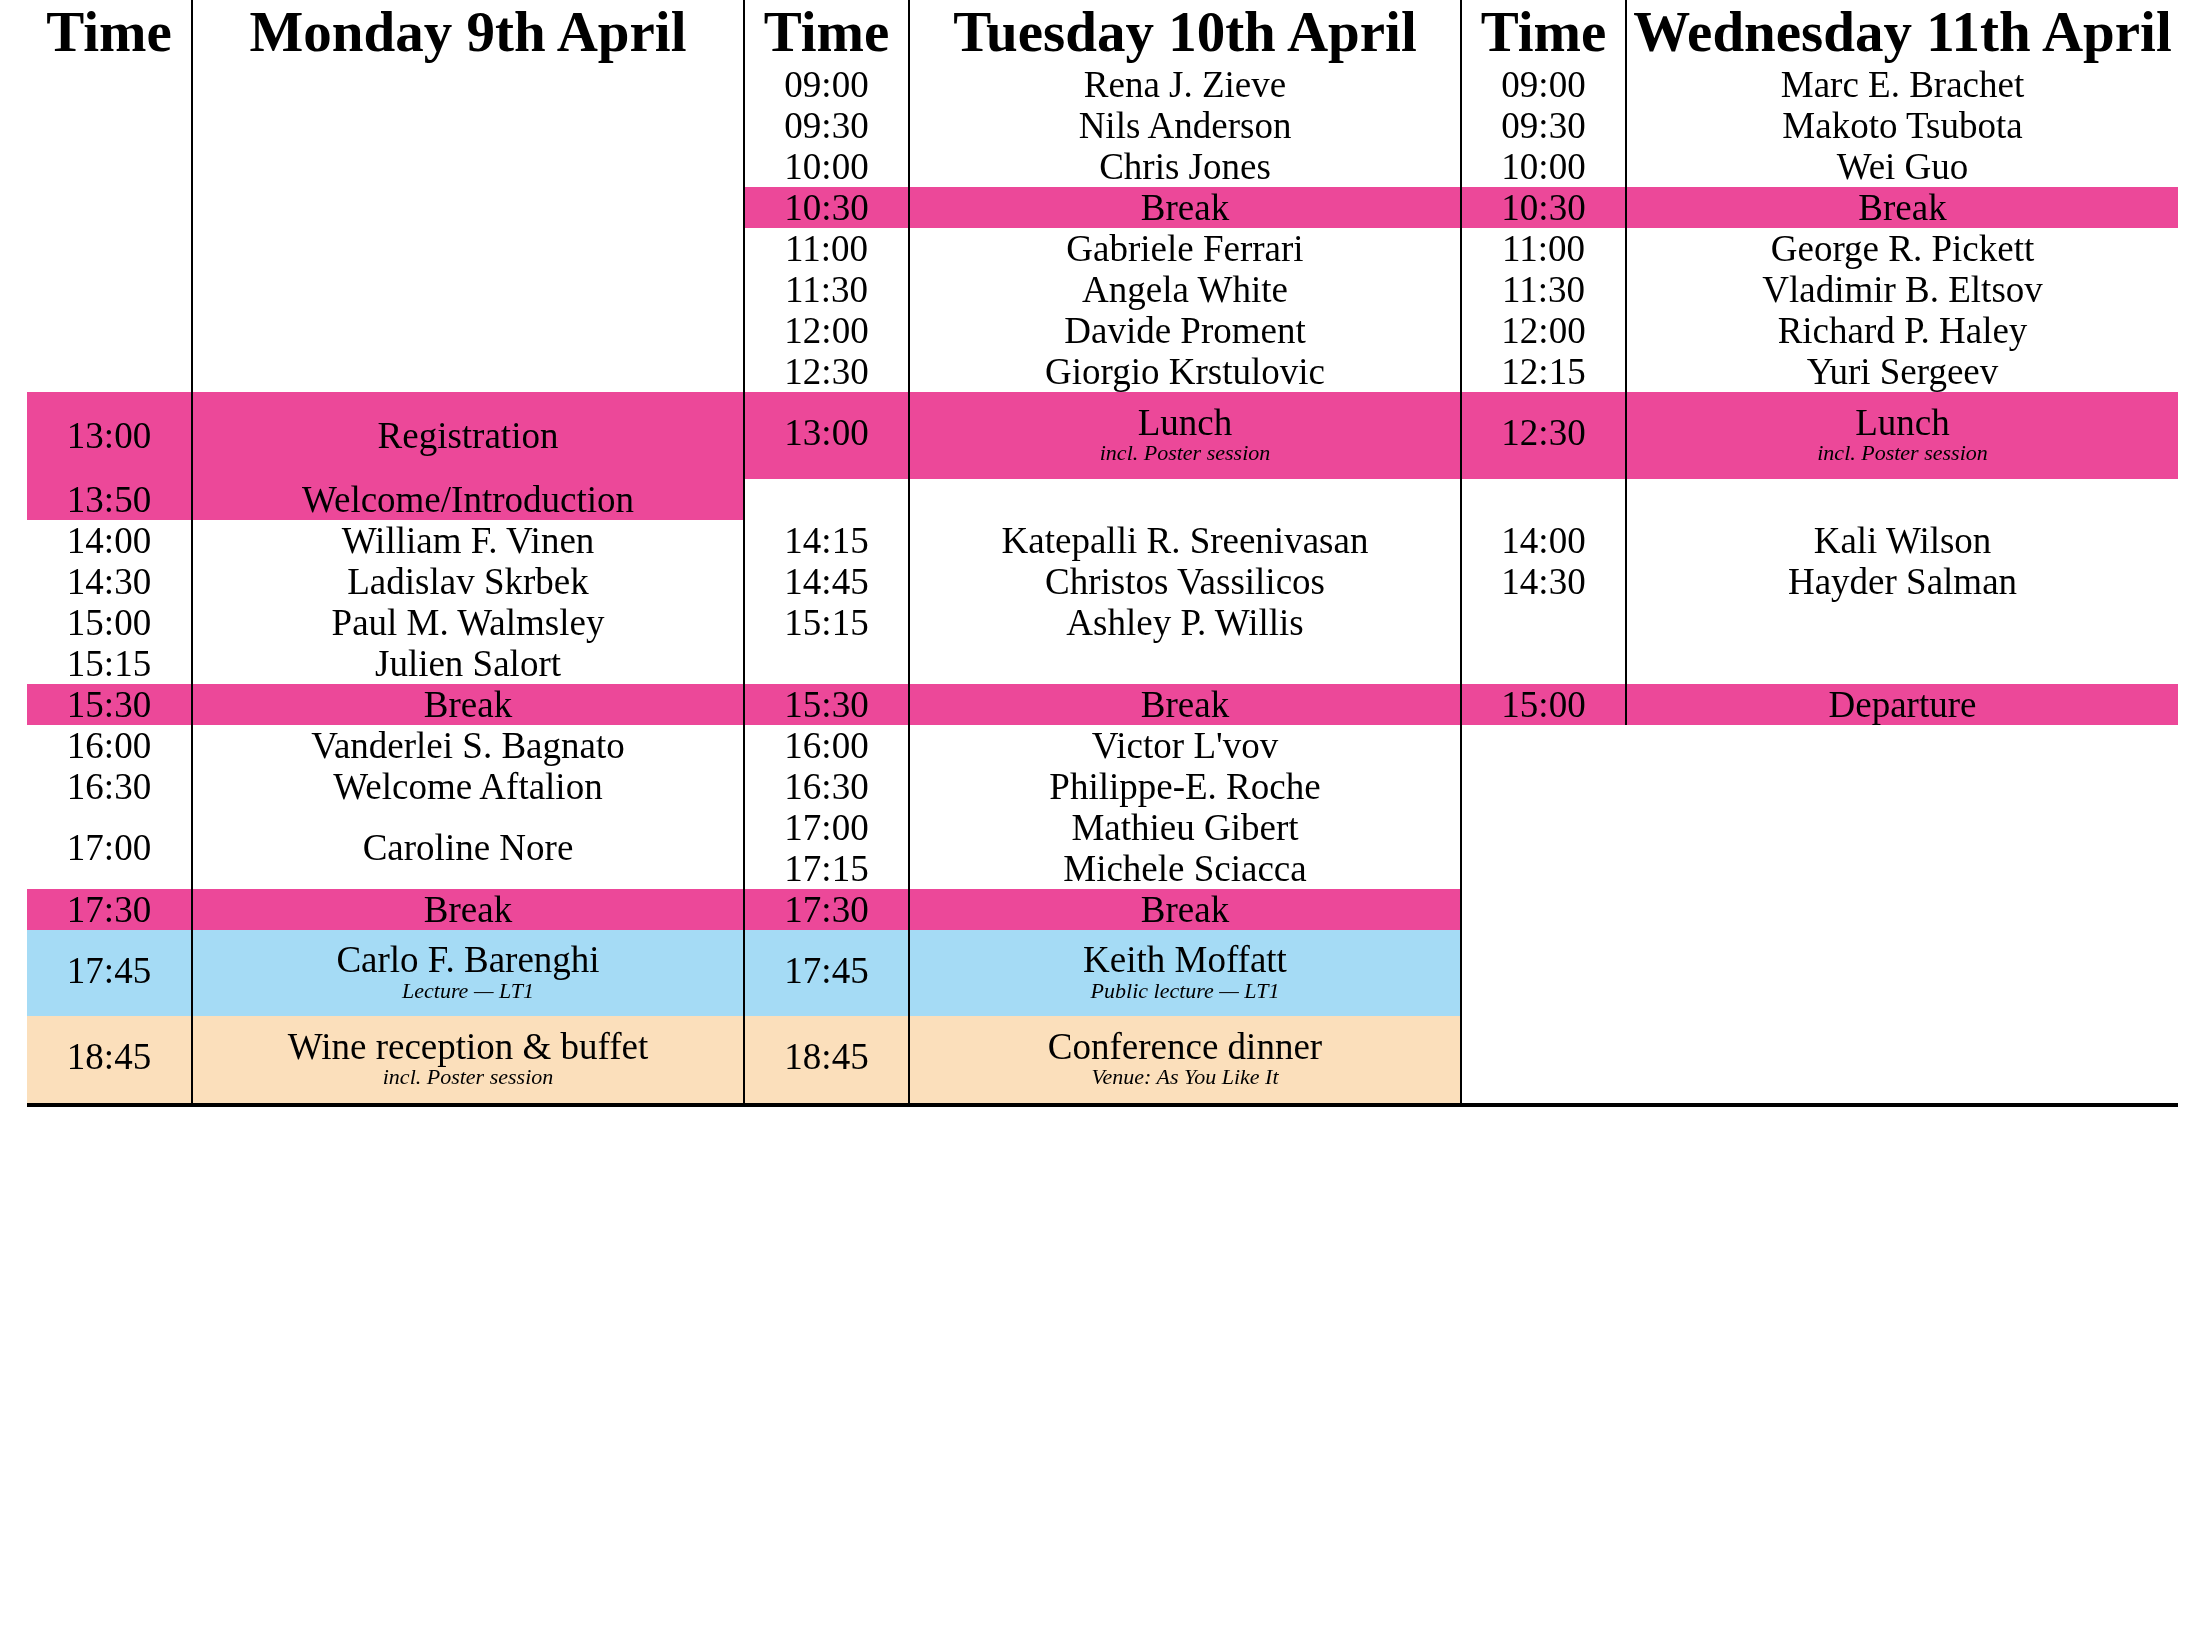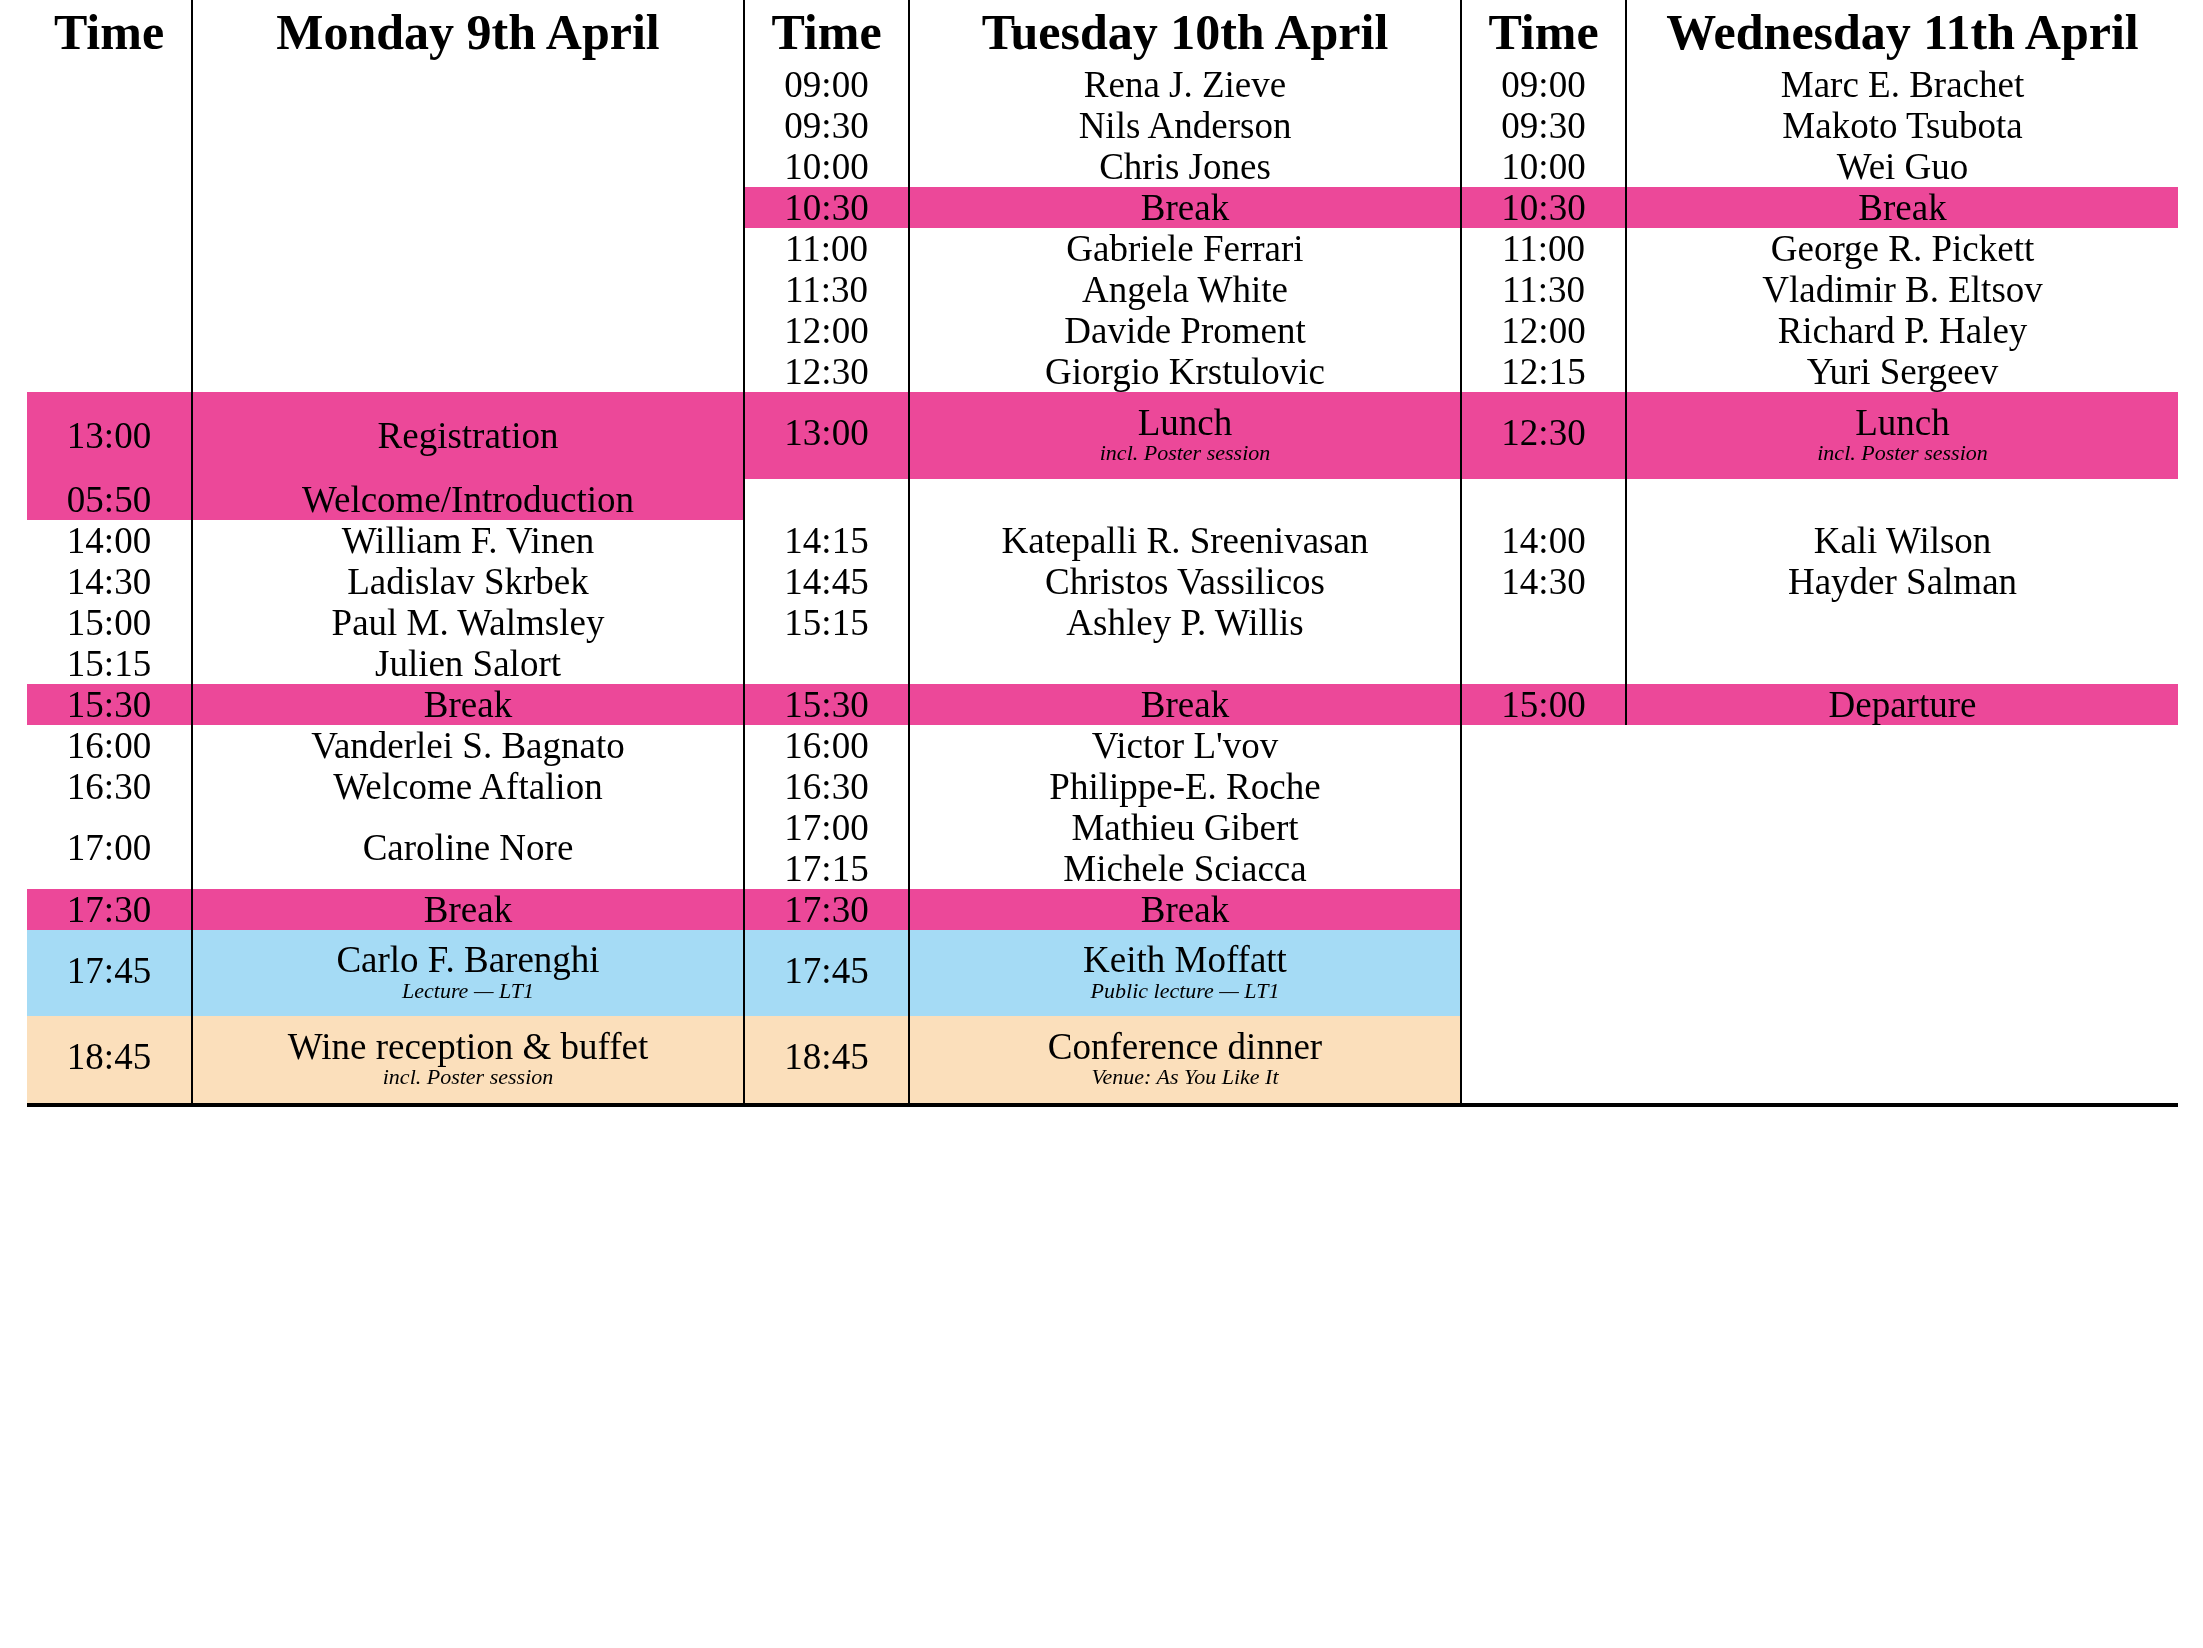--- a/index.html
+++ b/index.html
@@ -34,21 +34,21 @@
 
   th, td {
     padding: 0;
     margin: 0;
     text-align: center;
     vertical-align: middle;
     font-weight: normal;
   }
 
   th.hdr {
-    font-size: 50px;
+    font-size: 57px;
     font-weight: bold;
     height: 64px;
     line-height: 64px;
     white-space: nowrap;
   }
 
   td.cell {
     font-size: 37px;
     height: 41px;
     line-height: 41px;
@@ -178,21 +178,21 @@
             <span class="main-line">Lunch</span>
             <span class="sub">incl. Poster session</span>
           </td>
           <td class="cell tint twoline">12:30</td>
           <td class="cell vsep-left tint twoline">
             <span class="main-line">Lunch</span>
             <span class="sub">incl. Poster session</span>
           </td>
         </tr>
         <tr class="shade">
-          <td class="cell tint">05:50</td>
+          <td class="cell tint">13:50</td>
           <td class="cell vsep-left vsep-right tint">Welcome/Introduction</td>
           <td class="cell"></td>
           <td class="cell vsep-left vsep-right"></td>
           <td class="cell"></td>
           <td class="cell vsep-left"></td>
         </tr>
         <tr>
           <td class="cell">14:00</td>
           <td class="cell vsep-left vsep-right">William F. Vinen</td>
           <td class="cell">14:15</td>

